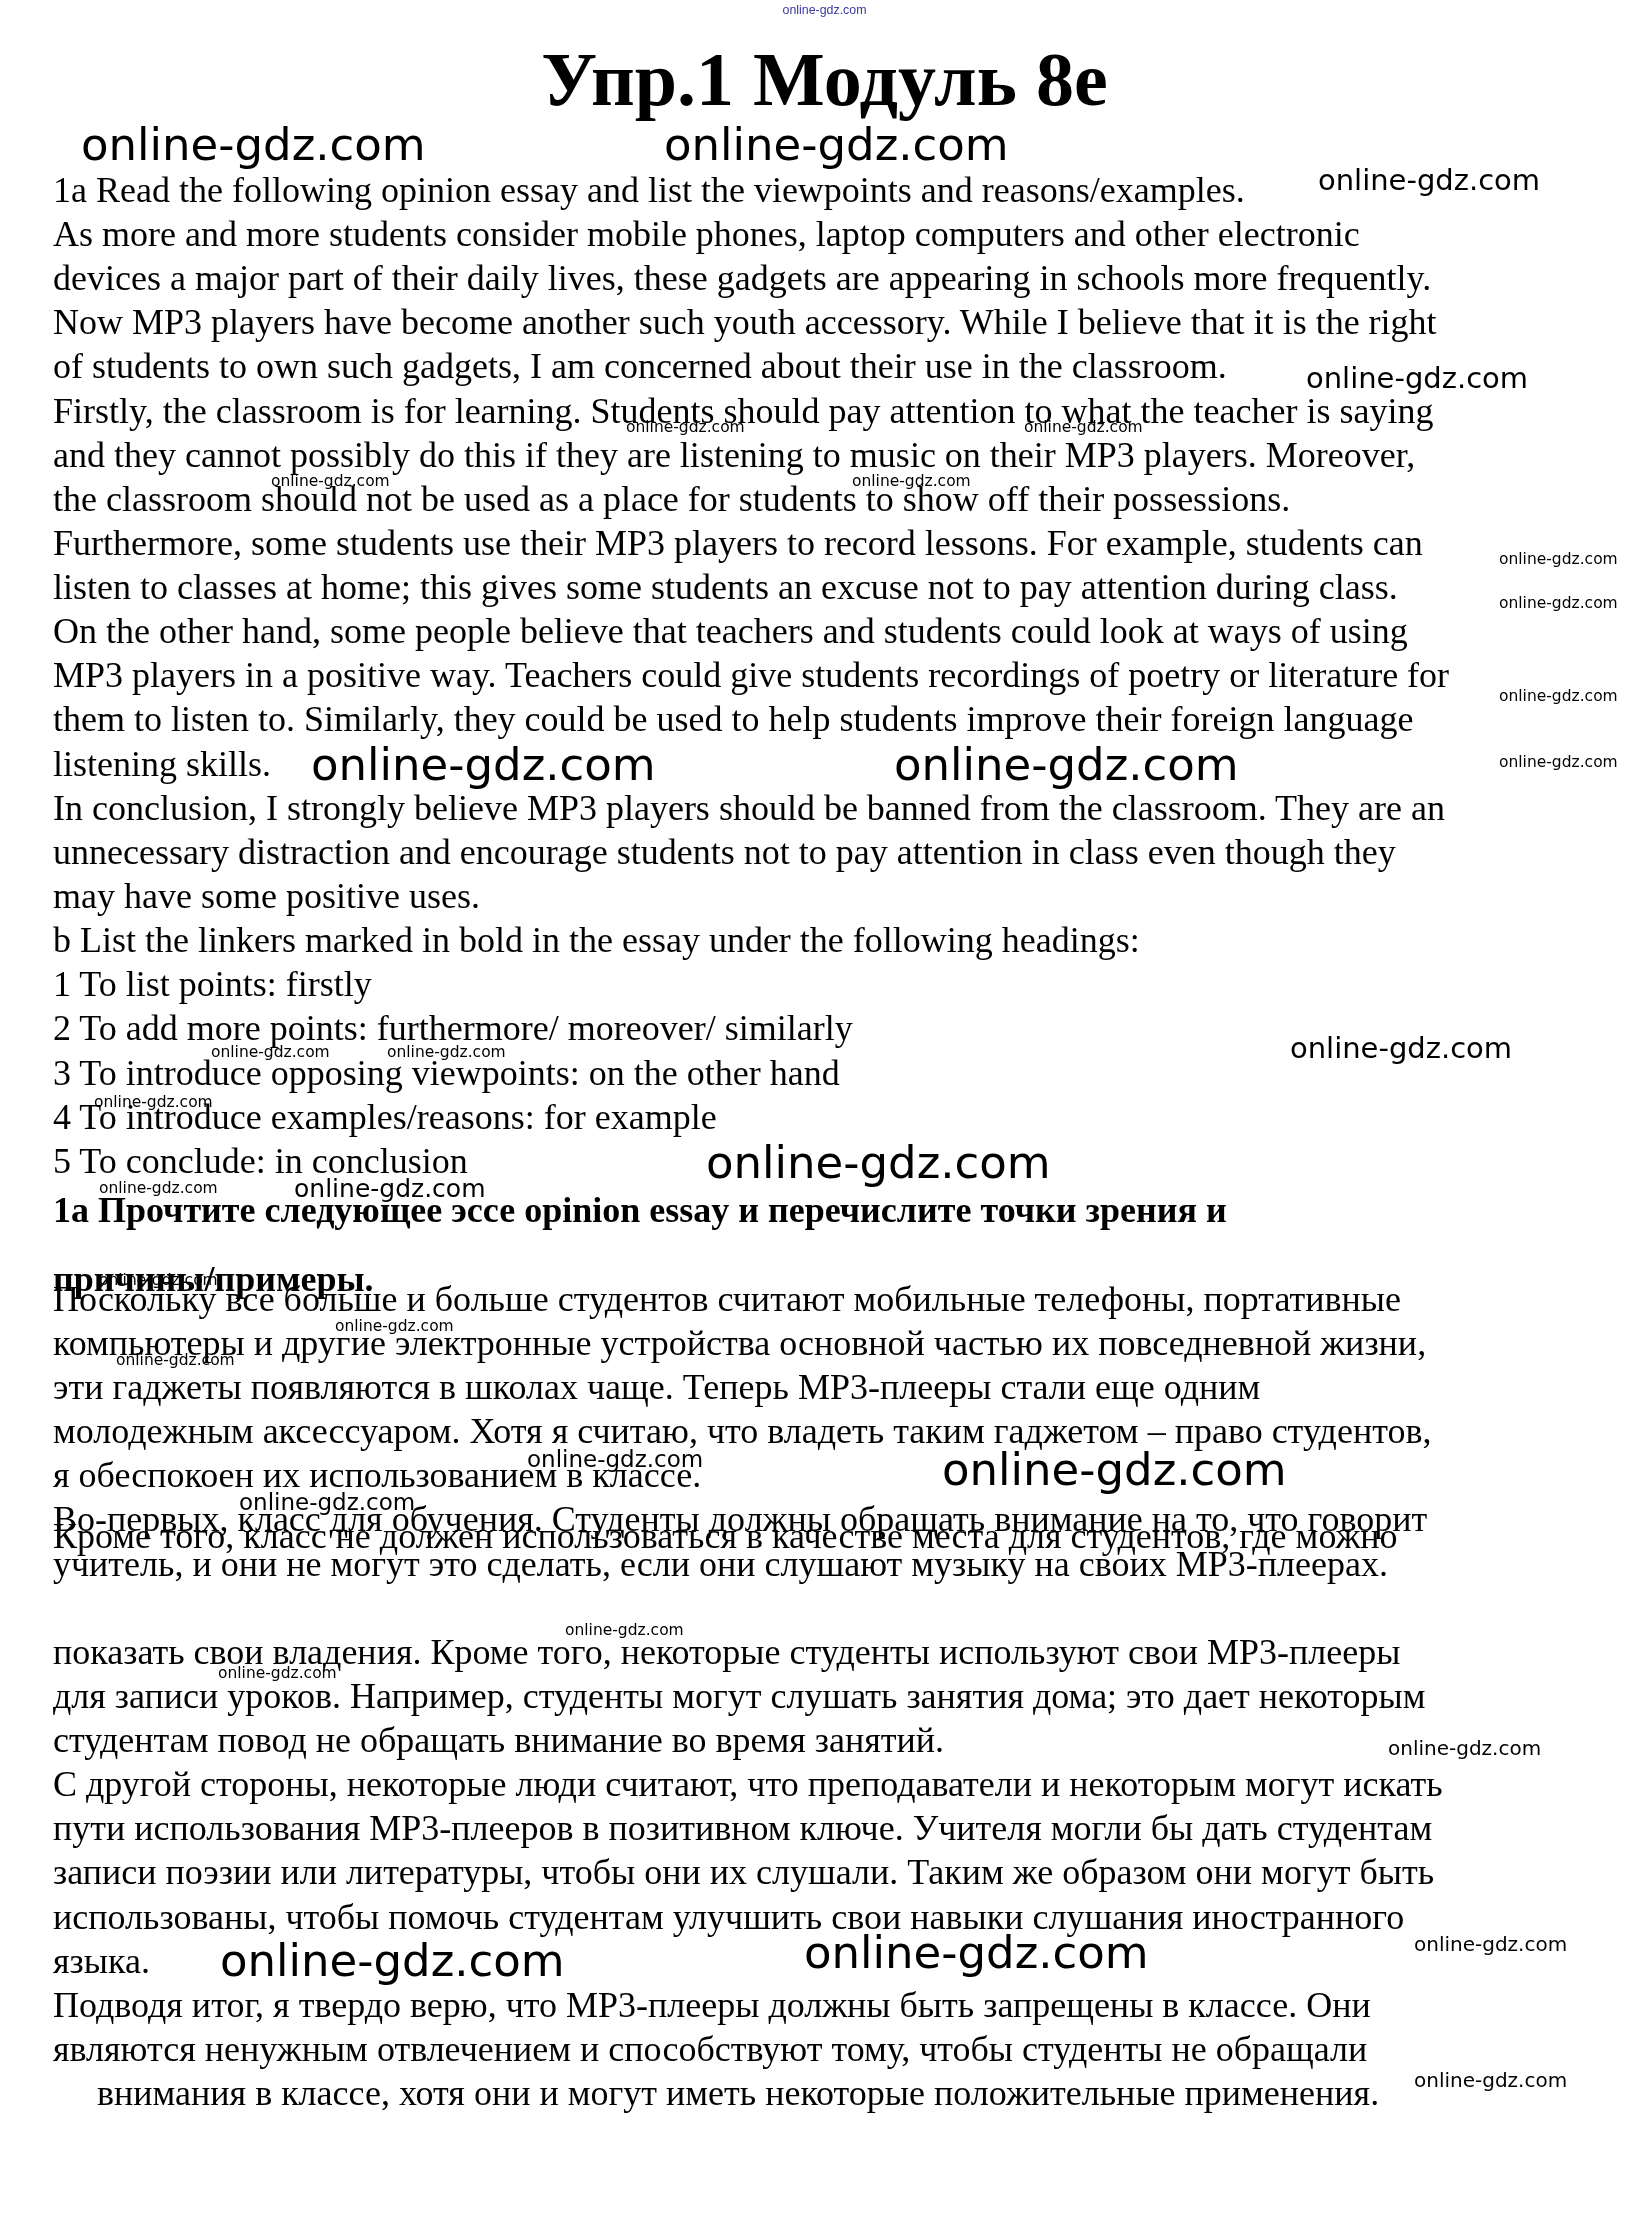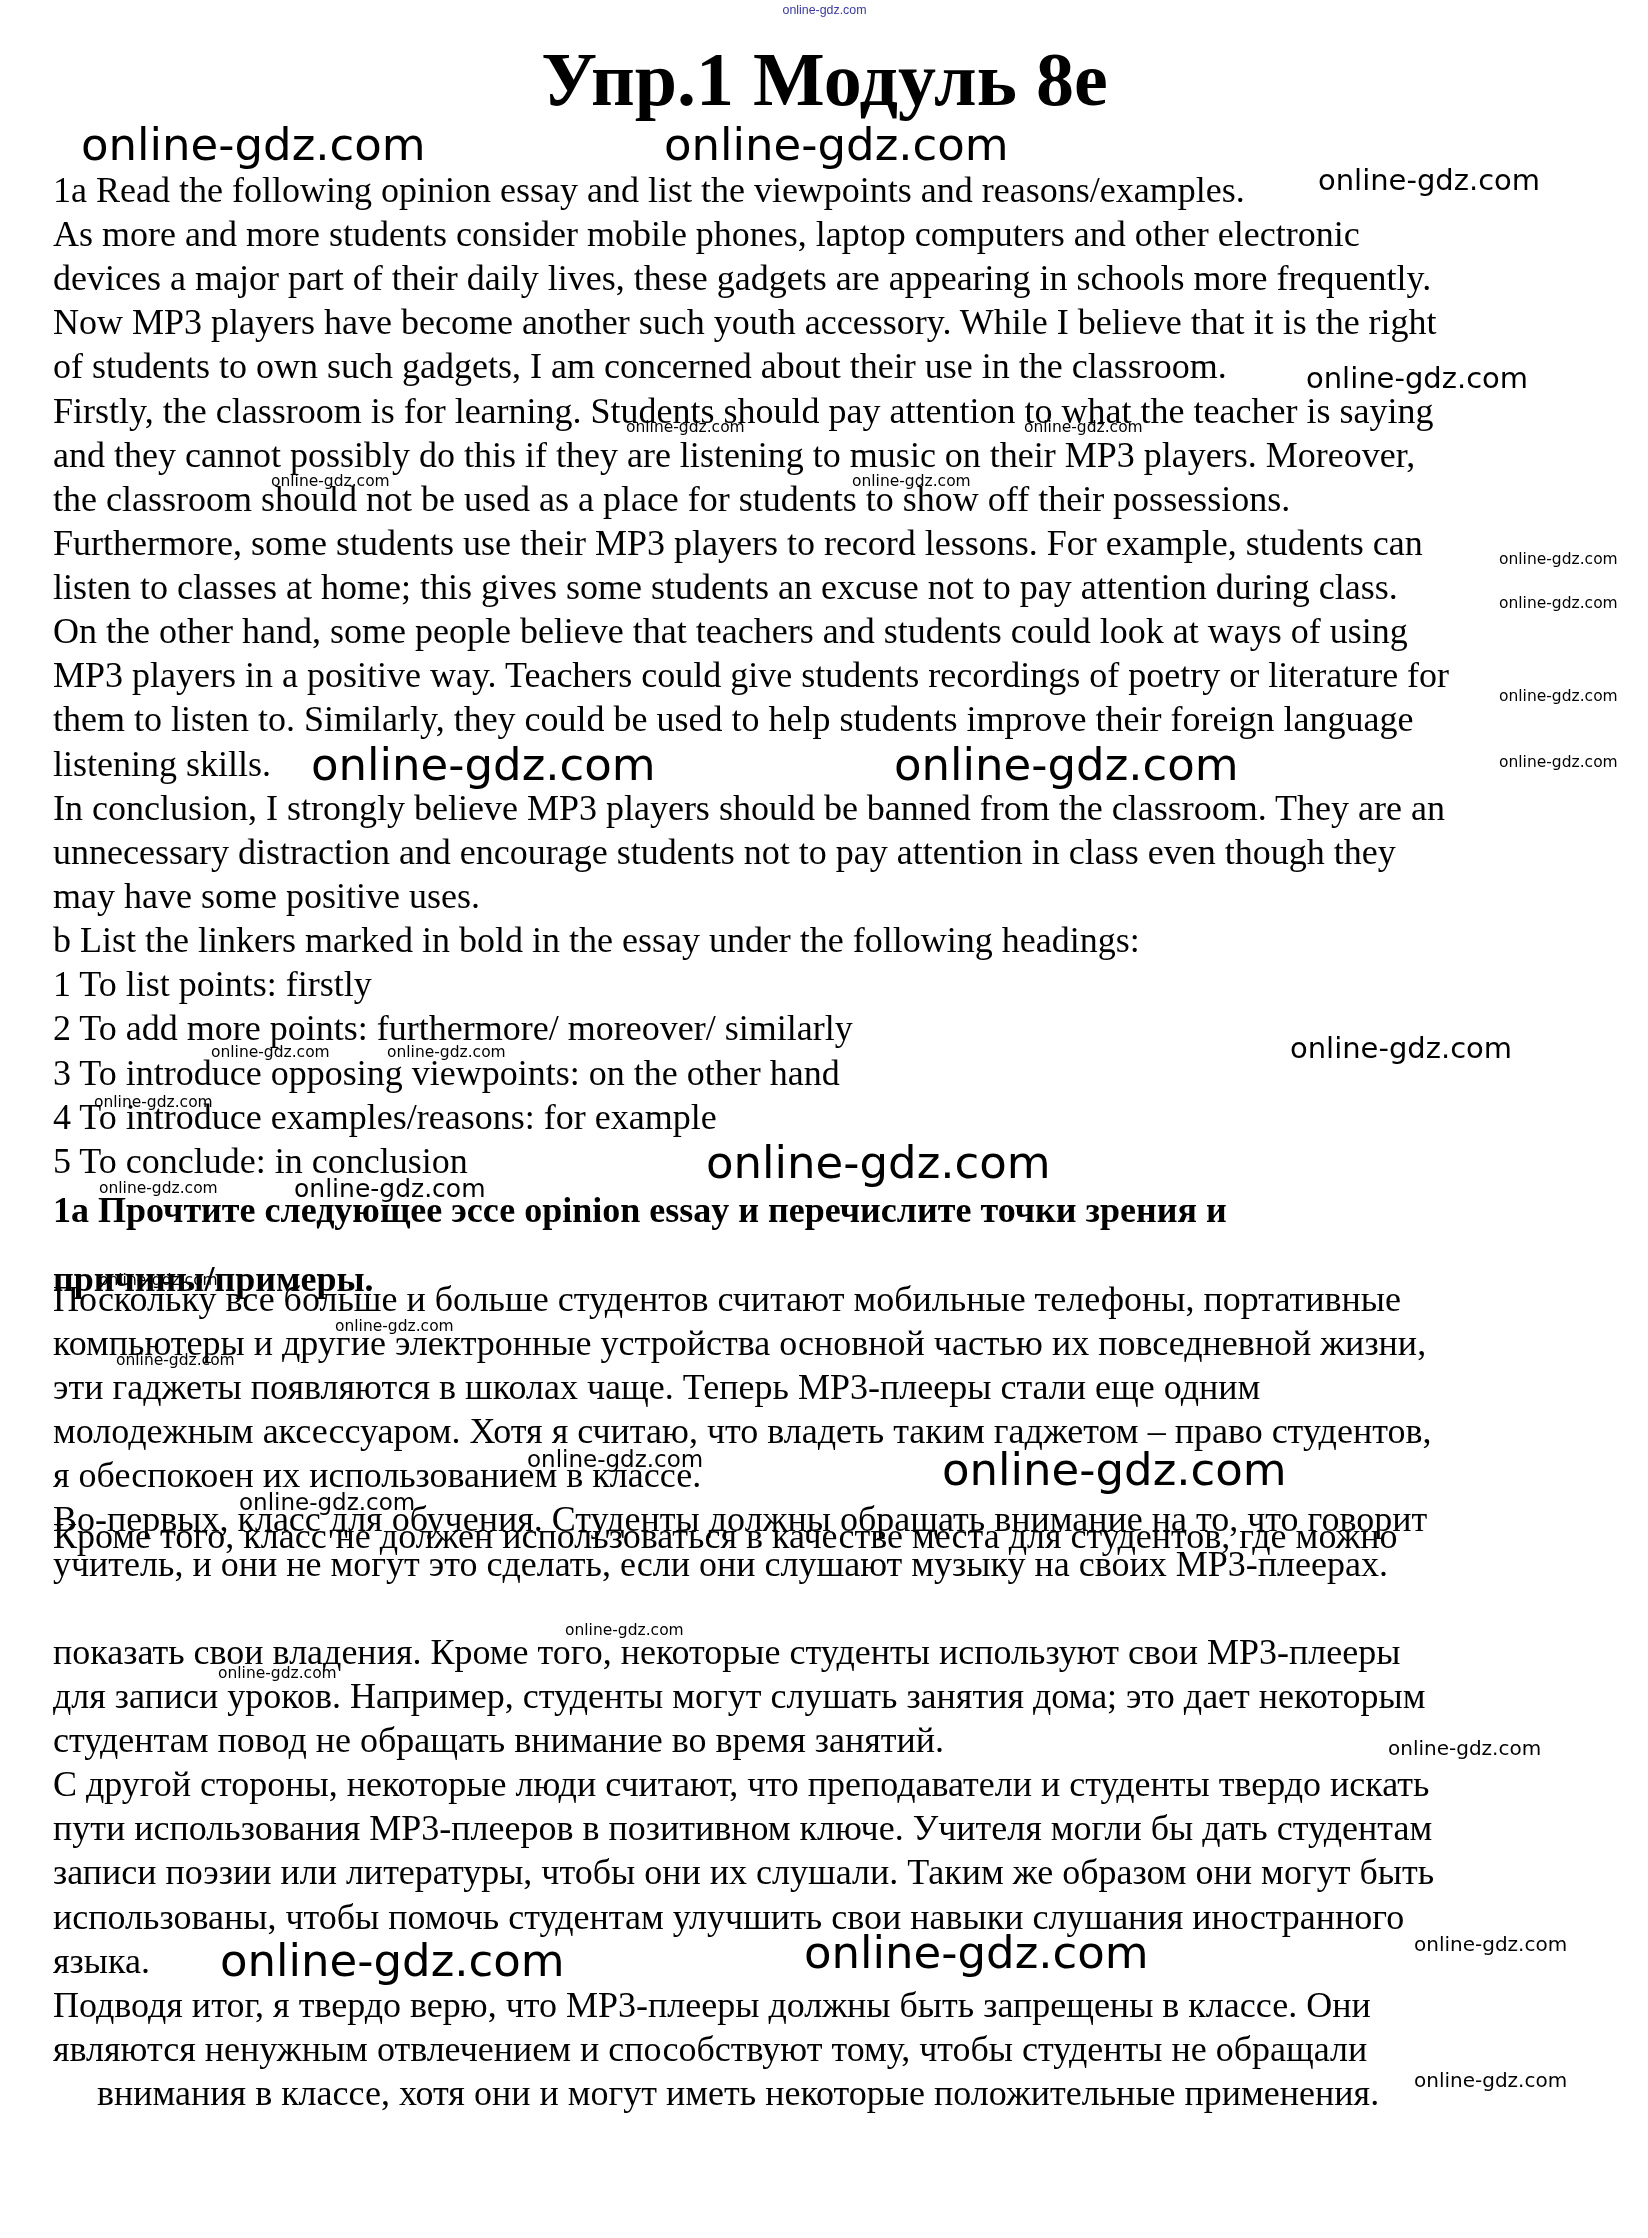--- a/index.html
+++ b/index.html
@@ -85,21 +85,21 @@
 <div class="line" style="top:1322px;">компьютеры и другие электронные устройства основной частью их повседневной жизни,</div>
 <div class="line" style="top:1366px;">эти гаджеты появляются в школах чаще. Теперь MP3-плееры стали еще одним</div>
 <div class="line" style="top:1410px;">молодежным аксессуаром. Хотя я считаю, что владеть таким гаджетом – право студентов,</div>
 <div class="line" style="top:1454px;">я обеспокоен их использованием в классе.</div>
 <div class="line" style="top:1498px;">Во-первых, класс для обучения. Студенты должны обращать внимание на то, что говорит</div>
 <div class="line" style="top:1543px;">учитель, и они не могут это сделать, если они слушают музыку на своих MP3-плеерах.</div>
 <div class="line" style="top:1515px;">Кроме того, класс не должен использоваться в качестве места для студентов, где можно</div>
 <div class="line" style="top:1631px;">показать свои владения. Кроме того, некоторые студенты используют свои MP3-плееры</div>
 <div class="line" style="top:1675px;">для записи уроков. Например, студенты могут слушать занятия дома; это дает некоторым</div>
 <div class="line" style="top:1719px;">студентам повод не обращать внимание во время занятий.</div>
-<div class="line" style="top:1763px;">С другой стороны, некоторые люди считают, что преподаватели и студенты твердо искать</div>
+<div class="line" style="top:1763px;">С другой стороны, некоторые люди считают, что преподаватели и некоторым могут искать</div>
 <div class="line" style="top:1807px;">пути использования MP3-плееров в позитивном ключе. Учителя могли бы дать студентам</div>
 <div class="line" style="top:1851px;">записи поэзии или литературы, чтобы они их слушали. Таким же образом они могут быть</div>
 <div class="line" style="top:1896px;">использованы, чтобы помочь студентам улучшить свои навыки слушания иностранного</div>
 <div class="line" style="top:1940px;">языка.</div>
 <div class="line" style="top:1984px;">Подводя итог, я твердо верю, что MP3-плееры должны быть запрещены в классе. Они</div>
 <div class="line" style="top:2028px;">являются ненужным отвлечением и способствуют тому, чтобы студенты не обращали</div>
 <div class="line" style="top:2072px;margin-left:44px;">внимания в классе, хотя они и могут иметь некоторые положительные применения.</div>
 
 
 </body></html>

